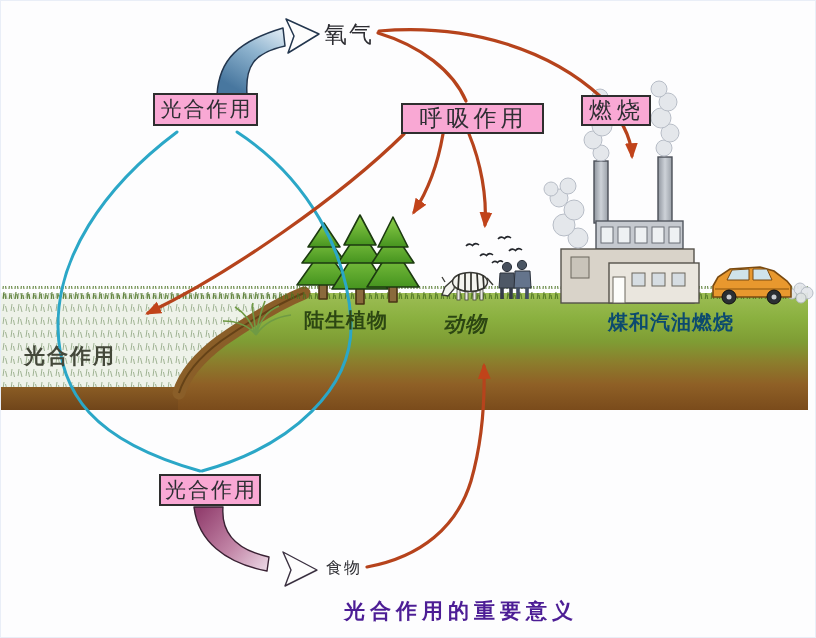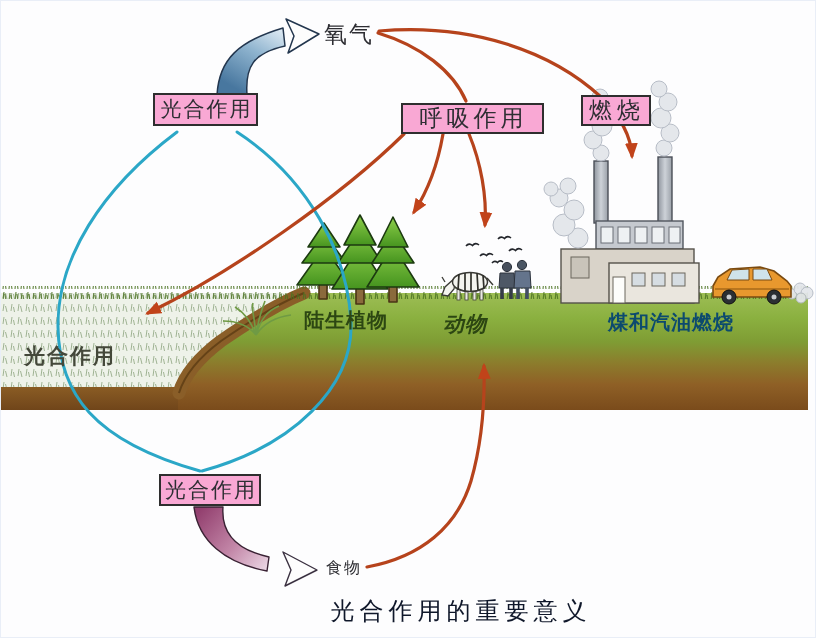--- a/index.html
+++ b/index.html
@@ -13,21 +13,21 @@
     position:absolute;display:flex;align-items:center;justify-content:center;
     color:#2e2e33;white-space:nowrap;line-height:1;
   }
   .boxed{
     background:#f9a8d4;border:2px solid #2e2e2e;box-sizing:border-box;
     font-size:21px;letter-spacing:2px;padding-left:2px;
   }
   .plain{font-size:16px;letter-spacing:2px;}
   .on-grass{font-weight:bold;color:#2c4612;font-size:20px;letter-spacing:1px;}
   .caption{
-    font-size:24px;letter-spacing:5px;color:#0f172a;font-weight:400;
+    font-size:21px;letter-spacing:5px;color:#4c1d95;font-weight:700;
   }
   .aquatic{color:#44483a;font-size:21px;font-weight:bold;letter-spacing:2px;}
   .coal{color:#0c4a6e;}
 </style>
 </head>
 <body>
 
 <div class="stage">
 
 <svg class="scene" width="816" height="638" viewBox="0 0 816 638">

